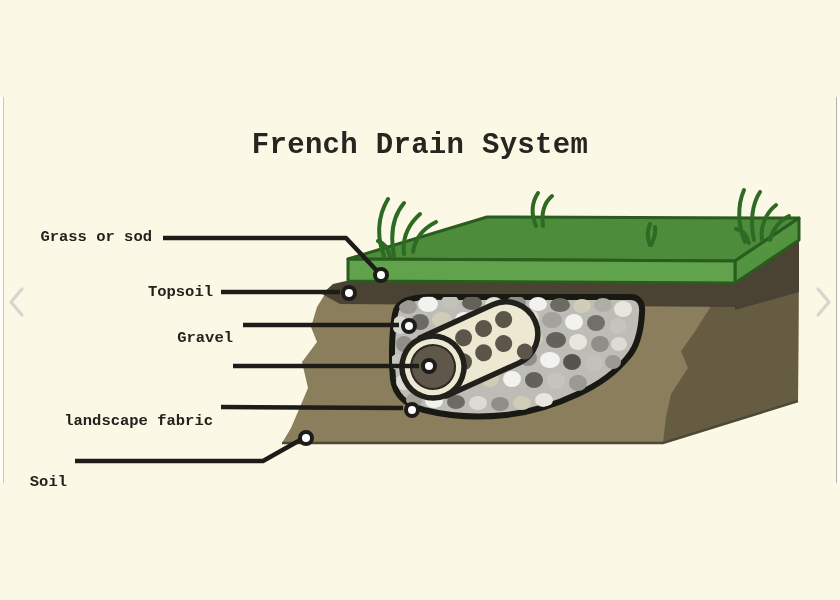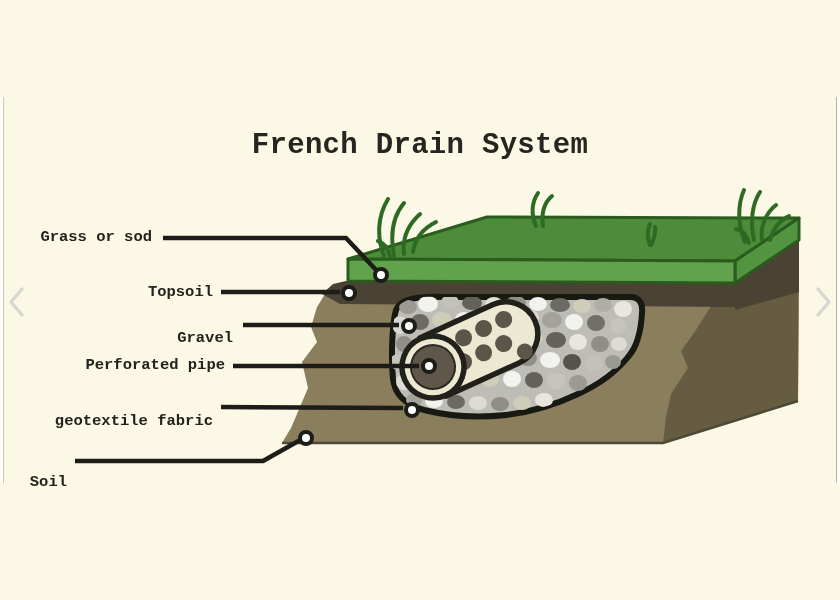--- a/index.html
+++ b/index.html
@@ -185,24 +185,23 @@
       <circle cx="409" cy="326" r="6"></circle>
       <circle cx="429" cy="366" r="6"></circle>
       <circle cx="412" cy="410" r="6"></circle>
       <circle cx="306" cy="438" r="6"></circle>
     </g>
   </svg>
 
   <div class="lbl" id="lbl-grass">Grass or sod</div>
   <div class="lbl" id="lbl-topsoil">Topsoil</div>
   <div class="lbl" id="lbl-gravel">Gravel</div>
-  <div class="lbl" id="lbl-pipe">Perforated pipe</div>
   <div class="lbl" id="lbl-fabric">
     <br>
-    <span>geotextile fabric</span>
+    <span>landscape fabric</span>
   </div>
   <div class="lbl" id="lbl-soil">Soil</div>
 
   <div class="nav-btn prev">
     <svg width="26" height="36" viewBox="0 0 26 36">
       <polyline points="18,5 7,18 18,31" fill="none" stroke="#d8d7cf" stroke-width="3.4" stroke-linecap="round" stroke-linejoin="round"></polyline>
     </svg>
   </div>
   <div class="nav-btn next">
     <svg width="26" height="36" viewBox="0 0 26 36">

